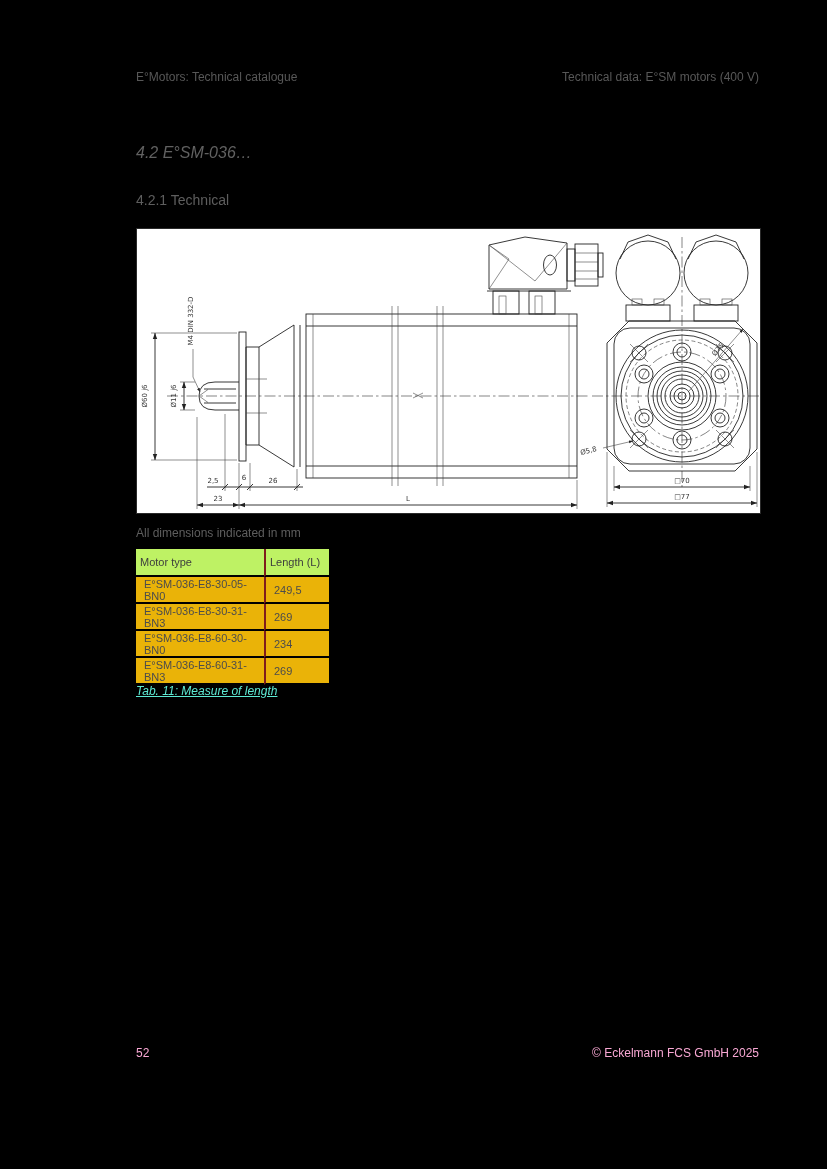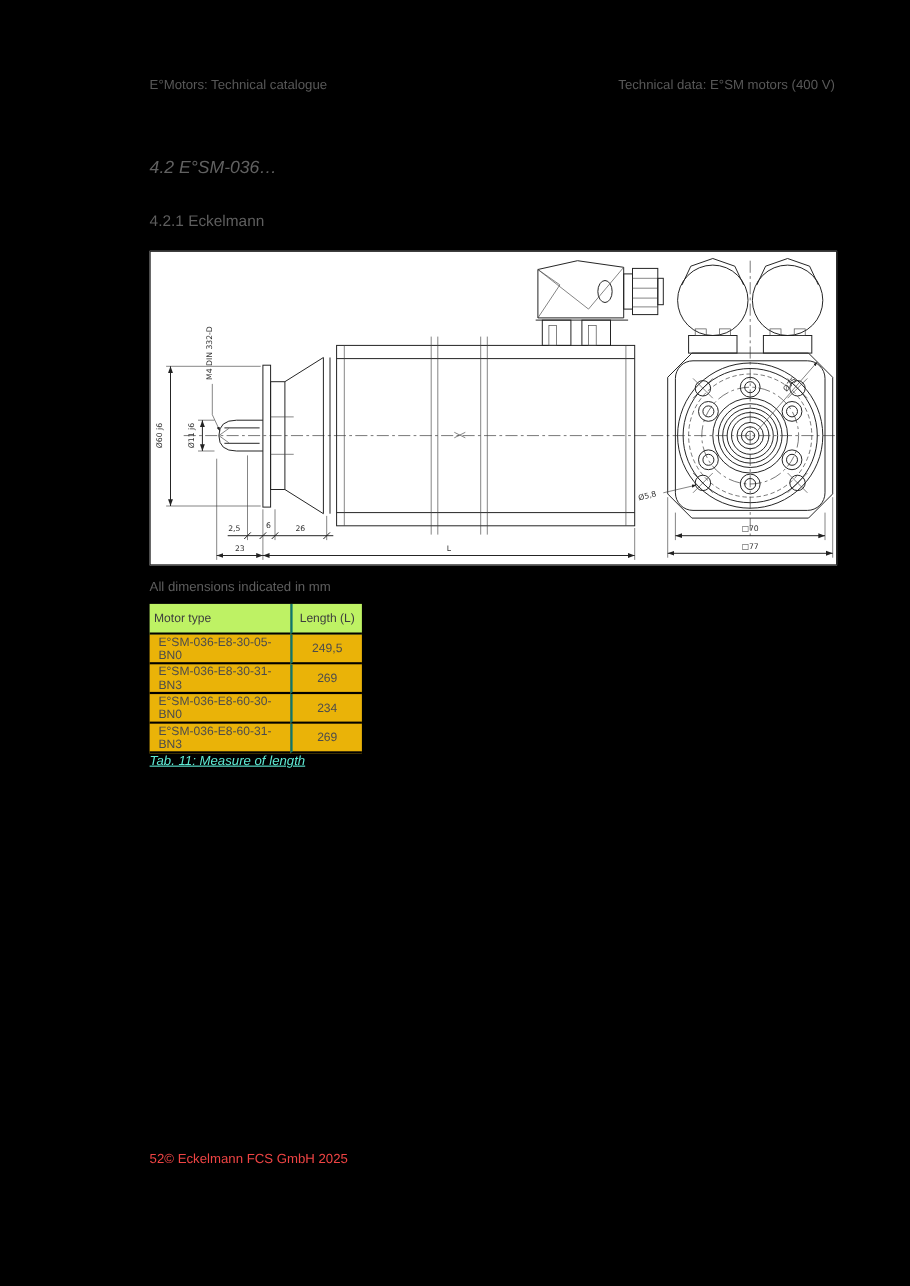--- a/index.html
+++ b/index.html
@@ -11,43 +11,43 @@
   .h2{position:absolute;top:192px;left:100px;color:#5e5e5e;font-size:14px;font-weight:normal;margin:0;}
   .drawing{position:absolute;top:228px;left:100px;width:623px;height:284px;background:#fff;
            border:1px solid #2a2a2a;box-sizing:content-box;}
   .note{position:absolute;top:526px;left:100px;color:#5e5e5e;font-size:12px;}
   .tblwrap{position:absolute;top:549px;left:100px;}
   table{border-collapse:separate;border-spacing:0;font-size:11px;}
   th{background:#bef264;color:#3d3d3d;font-weight:normal;text-align:left;
      padding:0 4px;height:26px;border-bottom:2px solid #000;}
   td{background:#eab308;color:#4c4c4c;padding:0 8px;height:25px;border-bottom:2px solid #000;}
   th.c1{width:120px;}
-  th.c2,td.c2{width:47px;border-left:2px solid #0f766e;text-align:center;}
+  th.c2,td.c2{width:47px;border-left:2px solid #7f1d1d;}
   .caption{position:absolute;top:684px;left:100px;color:#5eead4;font-size:12px;font-style:italic;text-decoration:underline;}
   .ftr{position:absolute;top:1046px;left:100px;right:104px;display:flex;
-       color:#ef4444;font-size:12px;}
+       justify-content:space-between;color:#f9a8d4;font-size:12px;}
   
   svg .ln{stroke:#222;stroke-width:0.9;fill:none;}
   svg .thin{stroke:#444;stroke-width:0.6;fill:none;}
   svg .cl{stroke:#333;stroke-width:0.6;fill:none;stroke-dasharray:11 3 2.5 3;}
   svg .dash{stroke:#333;stroke-width:0.6;fill:none;stroke-dasharray:4 2.5;}
   svg text{font-family:"DejaVu Sans",sans-serif;font-size:7px;fill:#333;}
 </style>
 </head>
 <body>
 
 <div class="page">
 
   <div class="hdr">
     <span>E°Motors: Technical catalogue</span>
     <span>Technical data: E°SM motors (400 V)</span>
   </div>
 
   <h1 class="h1">4.2 E°SM-036…</h1>
-  <h2 class="h2">4.2.1 Eckelmann</h2>
+  <h2 class="h2">4.2.1 Technical</h2>
 
   <div class="drawing">
     <svg width="623" height="284" viewBox="0 0 623 284">
       <defs>
         <marker id="ah" viewBox="0 0 10 10" refX="9" refY="5" markerWidth="7.5" markerHeight="7.5" orient="auto-start-reverse">
           <path d="M0,1.7 L9,5 L0,8.3 Z" fill="#222"></path>
         </marker>
       </defs>
 
       <g>

